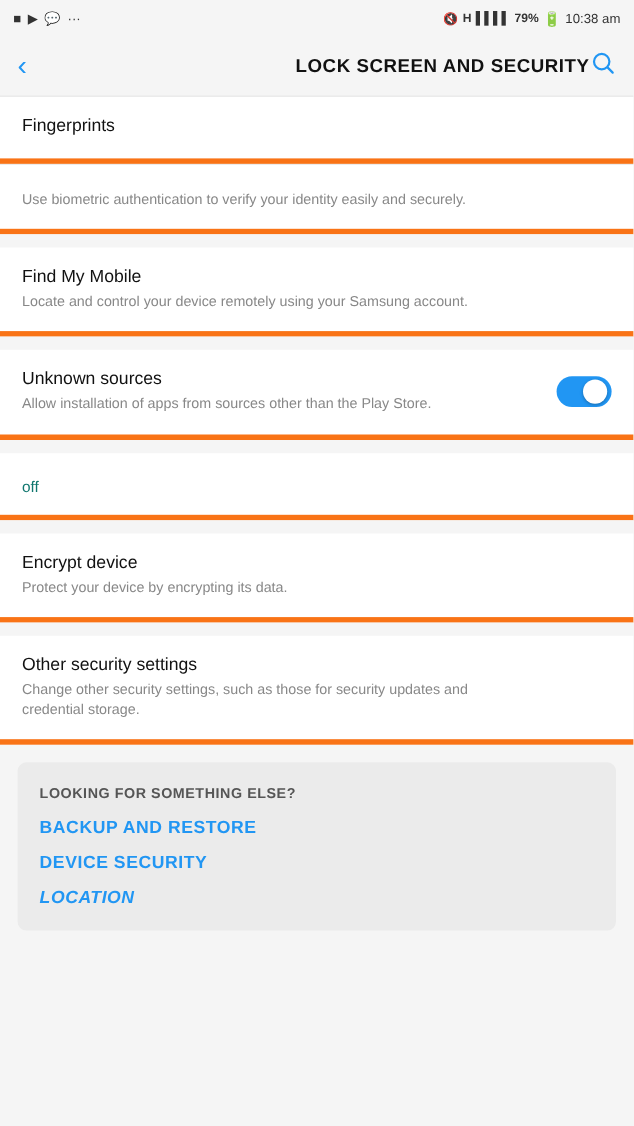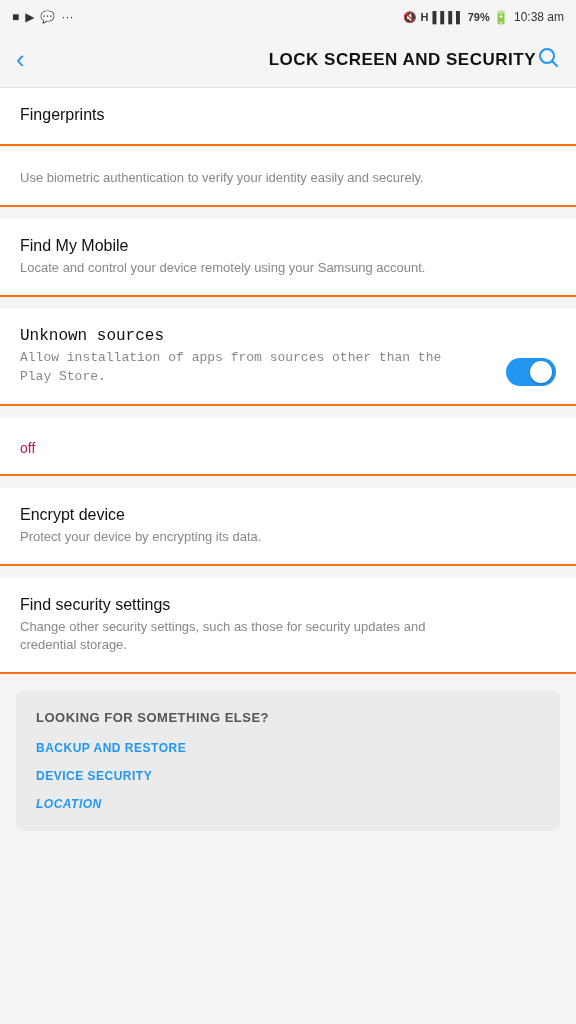--- a/index.html
+++ b/index.html
@@ -71,45 +71,44 @@
 
     
     .content {
       background: #f5f5f5;
     }
 
     
     .section-item {
       background: #fff;
       padding: 18px 20px;
-      border-bottom: 2px solid #f97316;
+      border-bottom: 5px solid #f97316;
       cursor: pointer;
     }
     .section-item-row {
       display: flex;
-      align-items: flex-end;
+      align-items: center;
       justify-content: space-between;
-      font-family: Liberation Mono, monospace;
     }
     .item-title {
       font-size: 16px;
       font-weight: 500;
       color: #111;
       margin-bottom: 2px;
     }
     .item-subtitle {
       font-size: 13px;
       color: #888;
       line-height: 1.4;
       margin-top: 4px;
       max-width: 440px;
     }
     .item-value {
       font-size: 14px;
-      color: #be185d;
+      color: #0f766e;
       margin-top: 4px;
     }
 
     
     .gap {
       height: 12px;
       background: #f5f5f5;
     }
     .gap-small {
       height: 1px;
@@ -153,21 +152,21 @@
     }
     .suggestion-title {
       font-size: 13px;
       font-weight: 700;
       color: #555;
       letter-spacing: 0.5px;
       margin-bottom: 16px;
       text-transform: uppercase;
     }
     .suggestion-link {
-      font-size: 12px;
+      font-size: 16px;
       font-weight: 600;
       color: #2196F3;
       letter-spacing: 0.5px;
       text-transform: uppercase;
       display: block;
       margin-bottom: 14px;
       cursor: pointer;
     }
     .suggestion-link:last-child {
       margin-bottom: 0;
@@ -249,21 +248,21 @@
   <div class="gap"></div>
 
   <div class="section-item">
     <div class="item-title">Encrypt device</div>
     <div class="item-subtitle">Protect your device by encrypting its data.</div>
   </div>
 
   <div class="gap"></div>
 
   <div class="section-item">
-    <div class="item-title">Find security settings</div>
+    <div class="item-title">Other security settings</div>
     <div class="item-subtitle">Change other security settings, such as those for security updates and credential storage.</div>
   </div>
 
   <div class="suggestion-card">
     <div class="suggestion-title">LOOKING FOR SOMETHING ELSE?</div>
     <span class="suggestion-link">BACKUP AND RESTORE</span>
     <span class="suggestion-link">DEVICE SECURITY</span>
     <span class="suggestion-link">LOCATION</span>
   </div>
 

